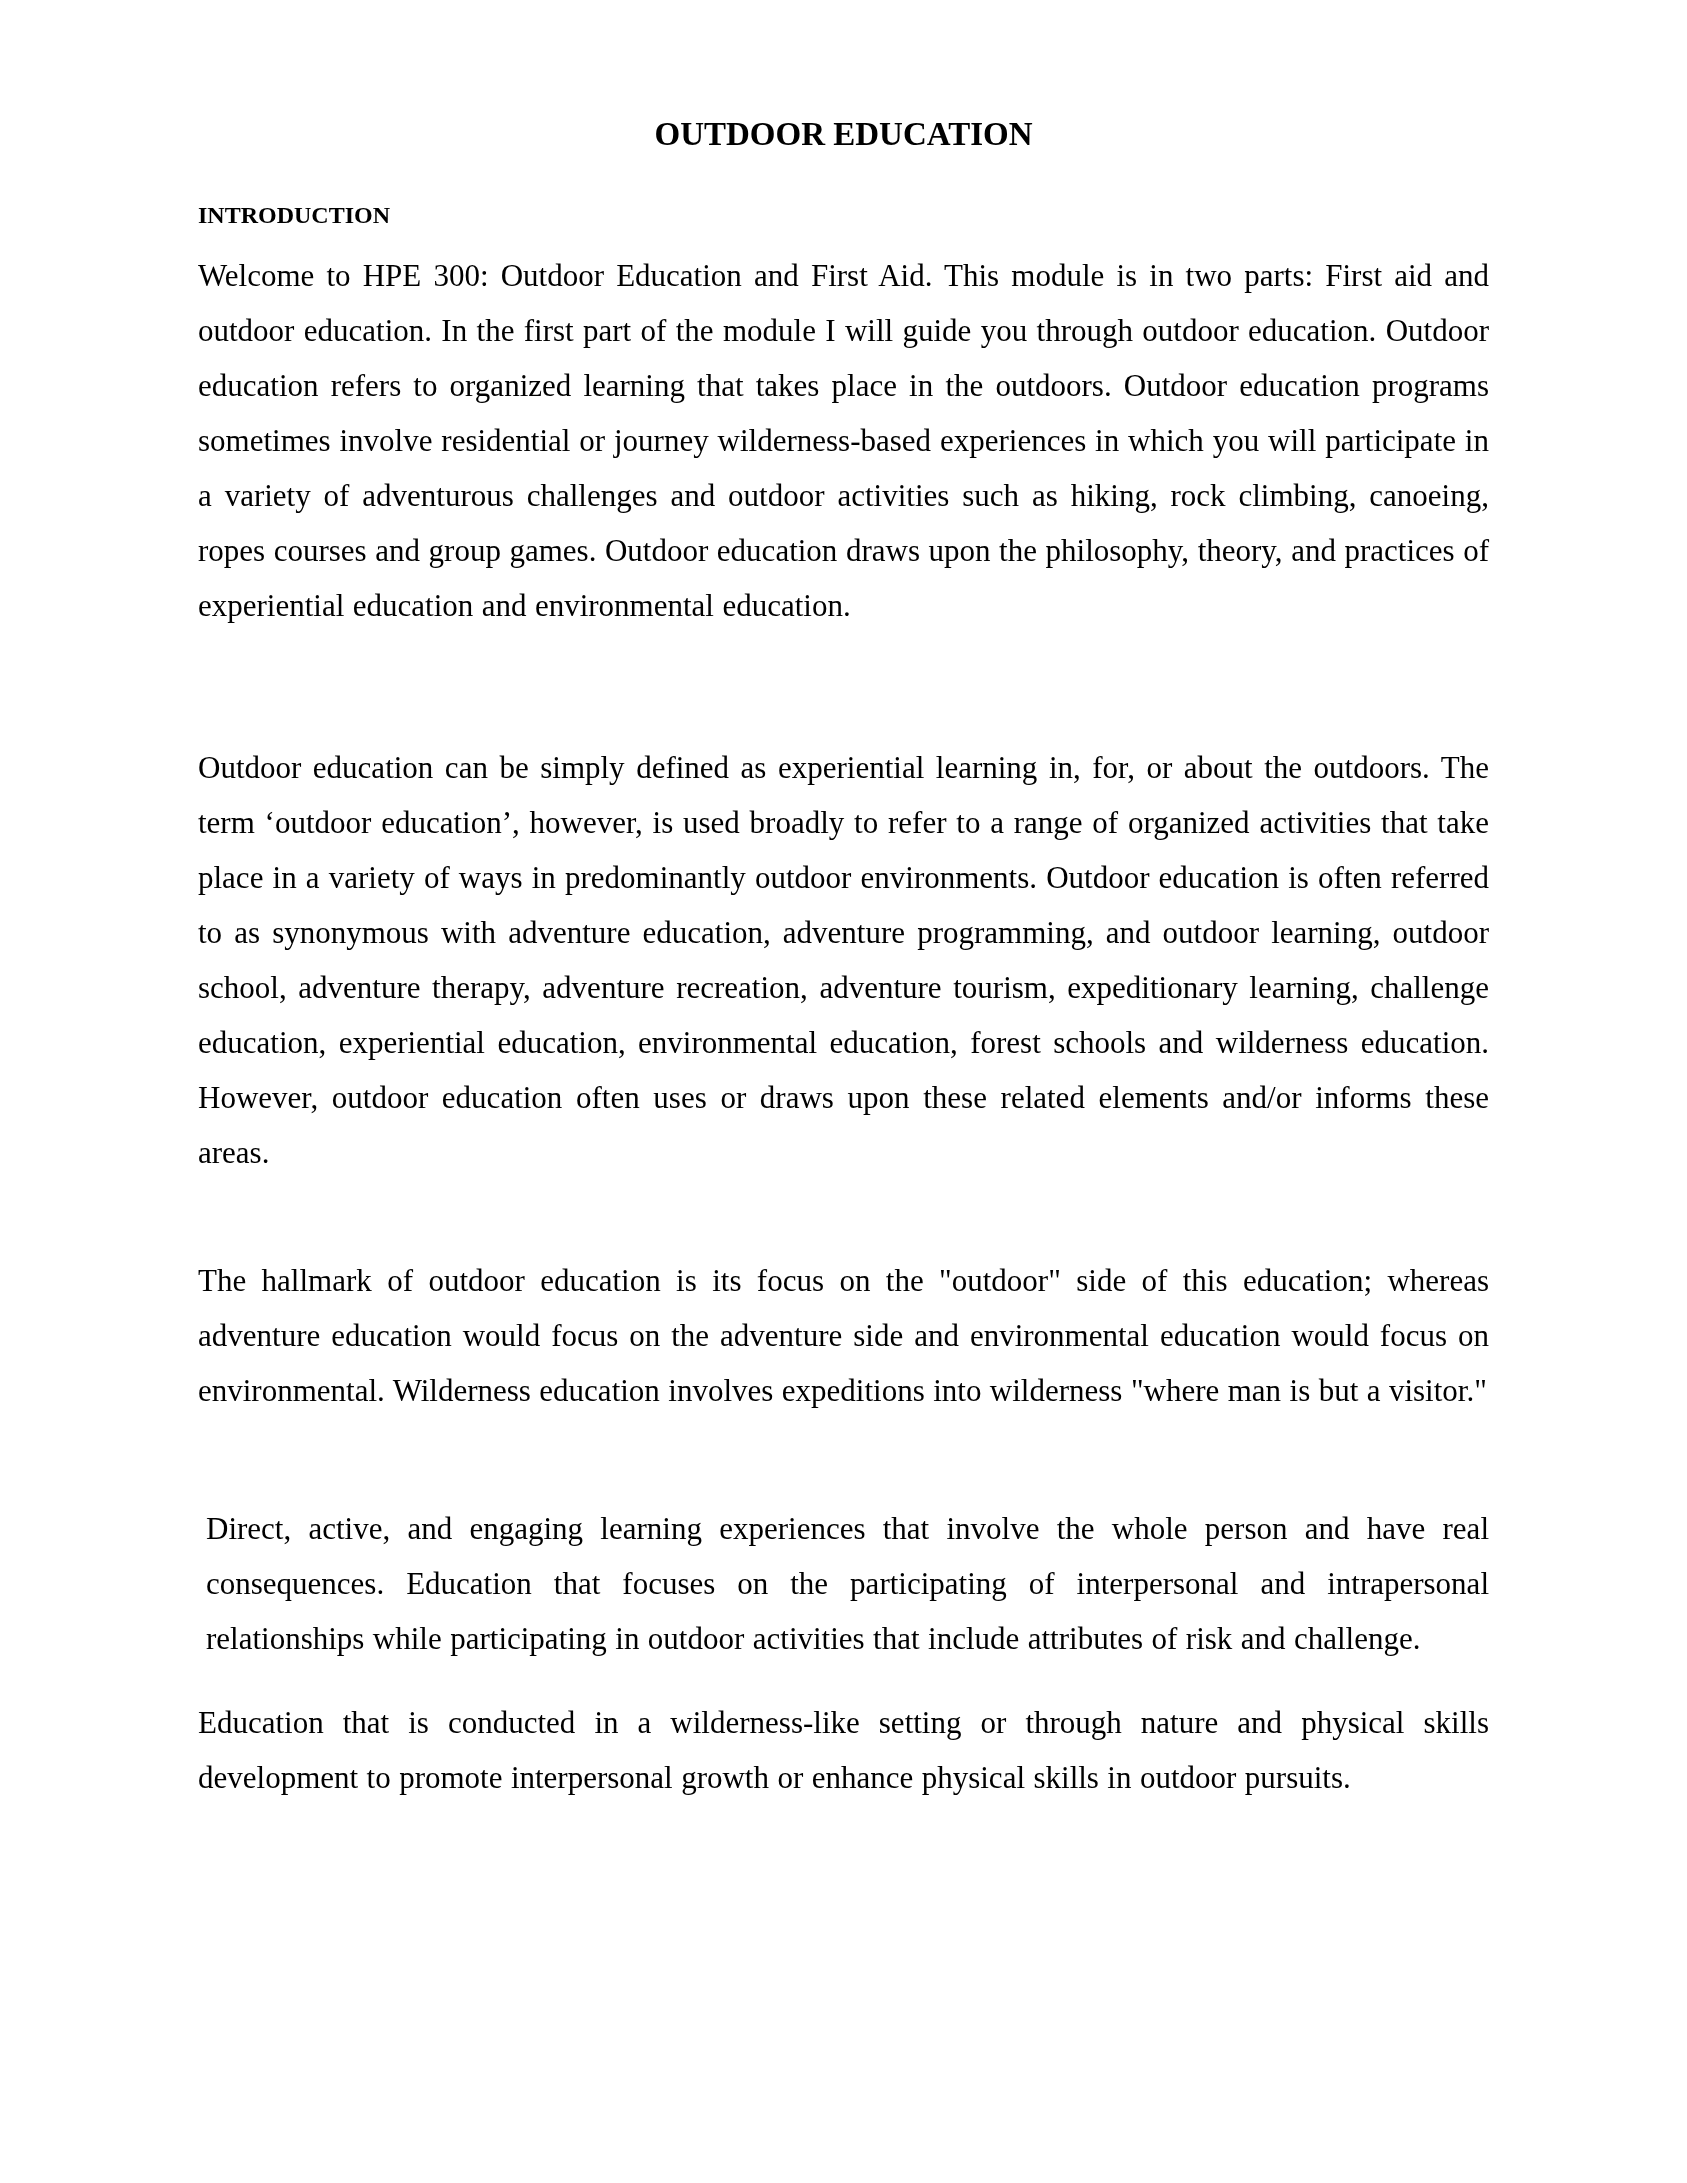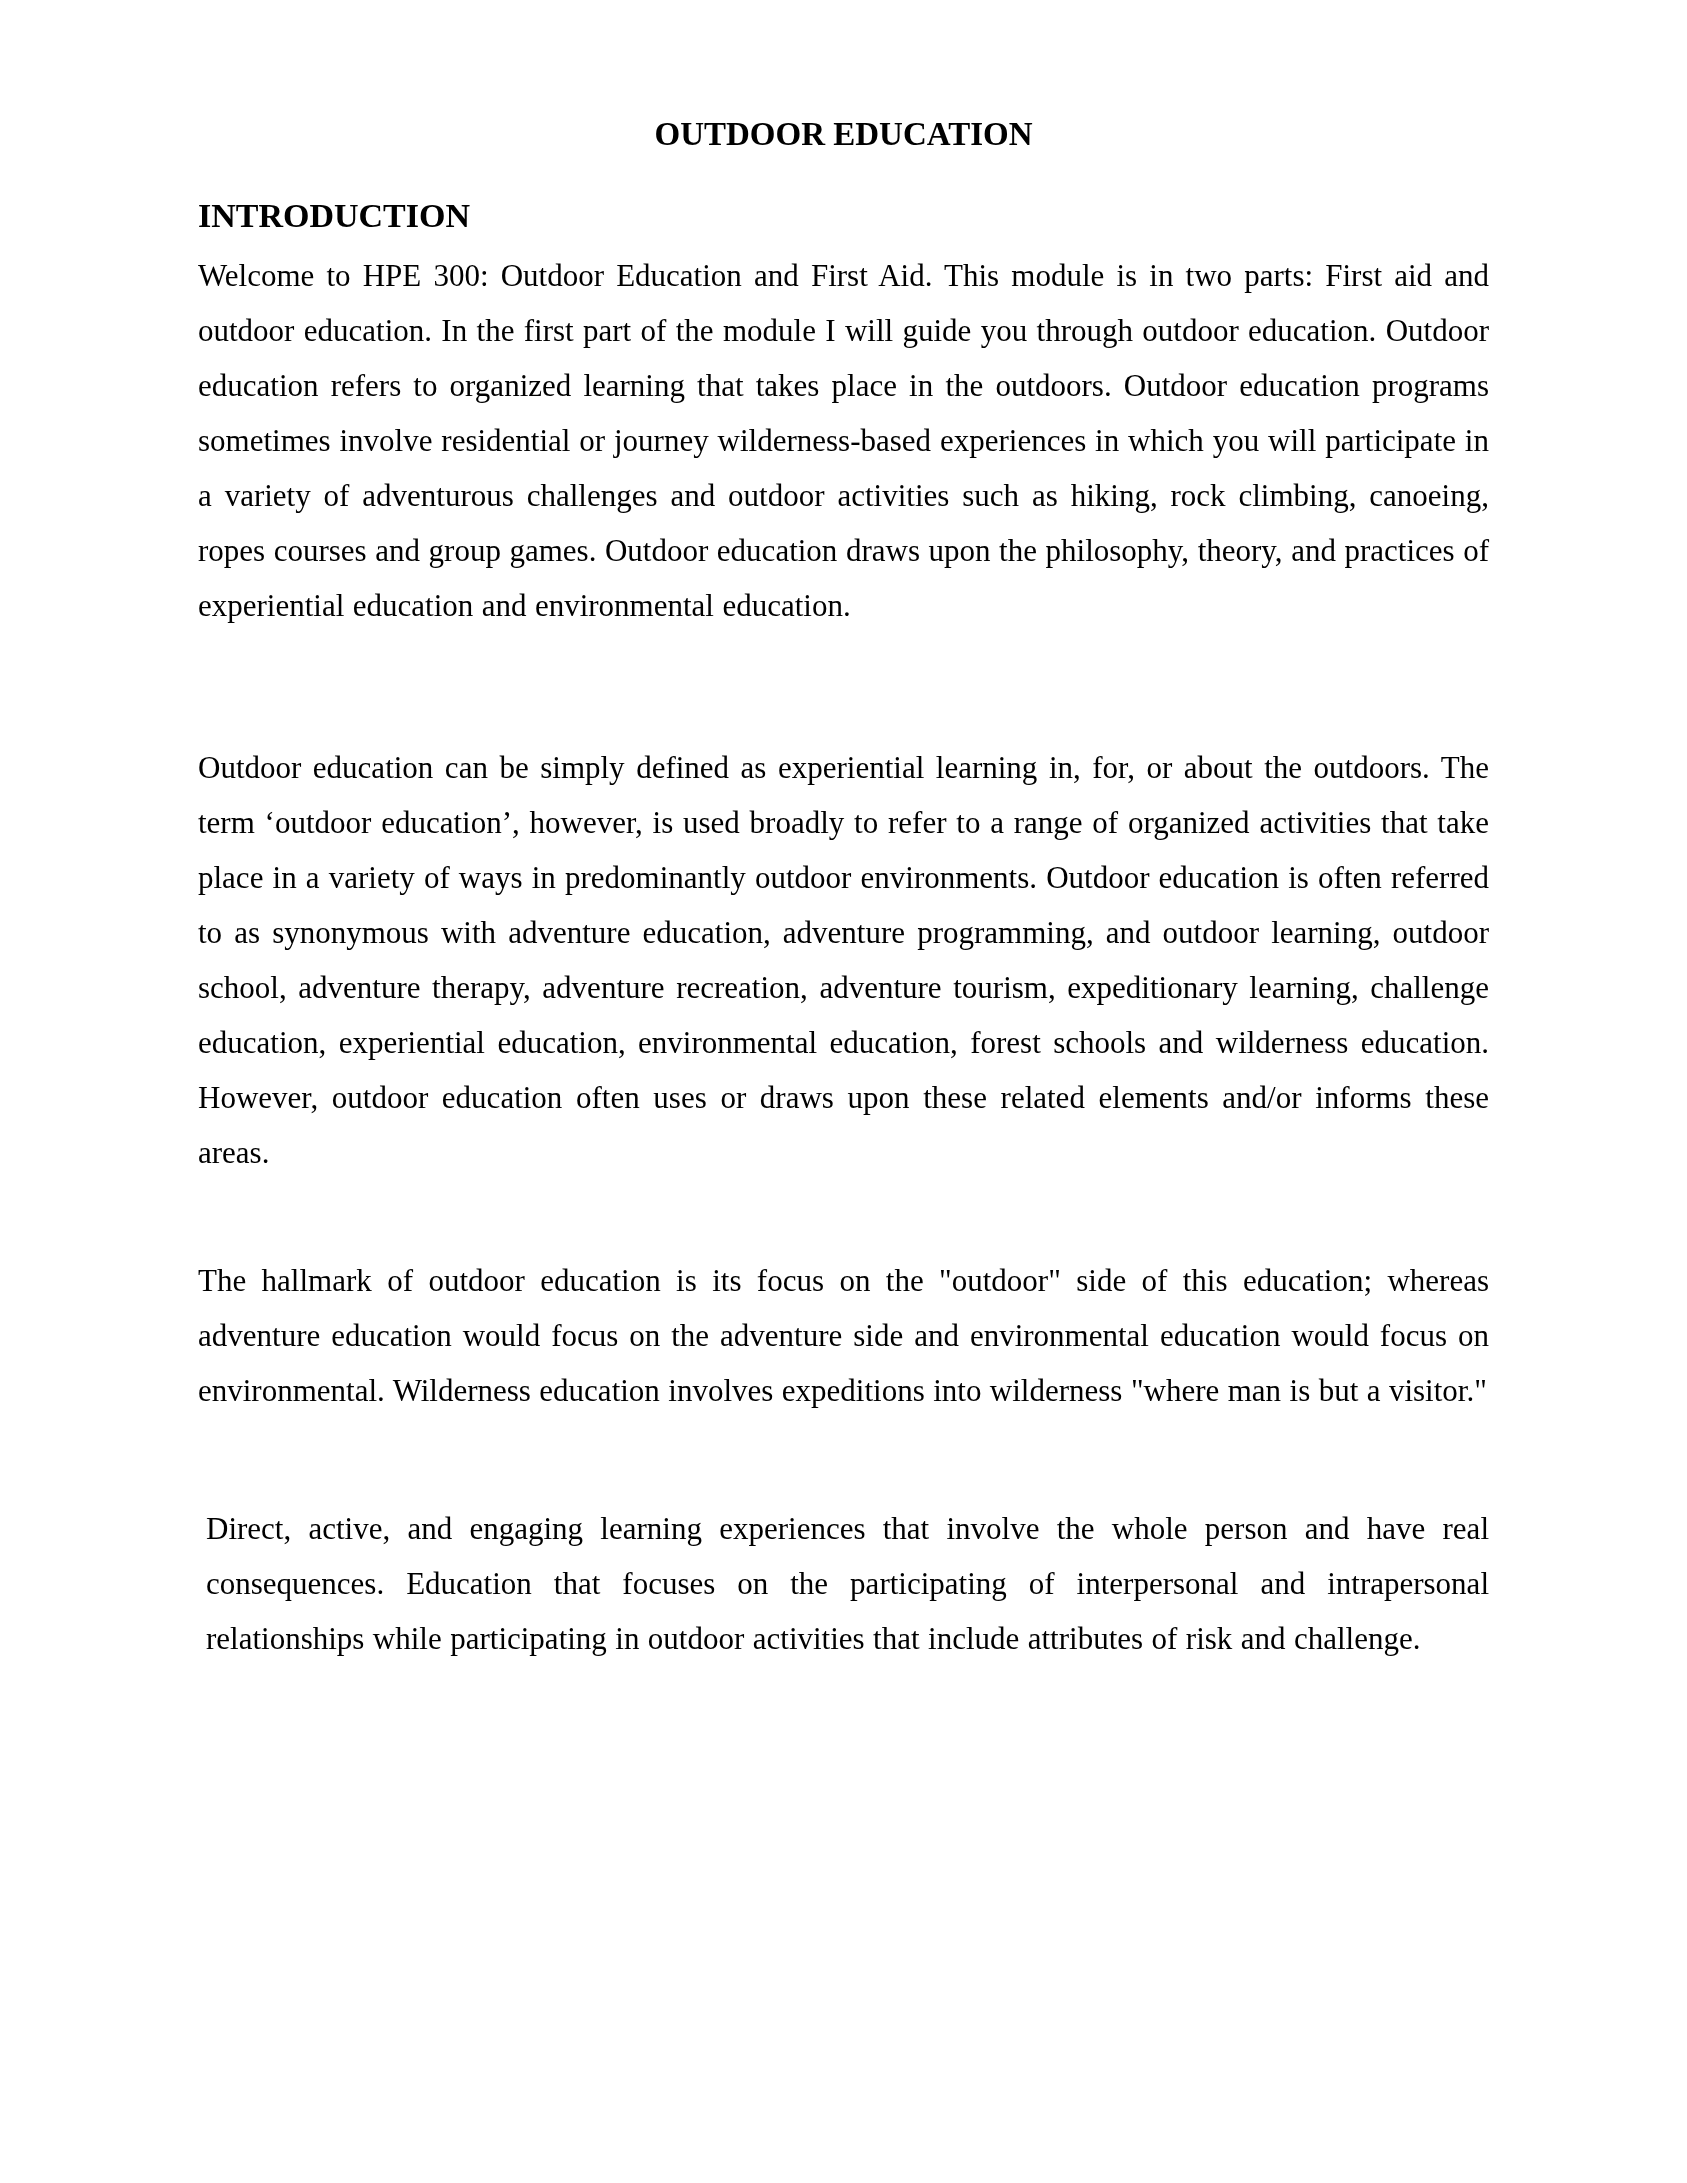--- a/index.html
+++ b/index.html
@@ -20,21 +20,21 @@
     overflow: hidden;
   }
   .doc-title {
     font-size: 33px;
     line-height: 55px;
     font-weight: bold;
     text-align: center;
     white-space: nowrap;
   }
   .section-heading {
-    font-size: 34px;
+    font-size: 24px;
     line-height: 55px;
     font-weight: bold;
     margin-top: 26px;
     text-align: left;
   }
   .para {
     font-size: 31px;
     line-height: 55px;
     text-align: justify;
     text-justify: inter-word;
@@ -55,14 +55,15 @@
   <div class="section-heading">INTRODUCTION</div>
 
   <div class="para p1">Welcome to HPE 300: Outdoor Education and First Aid. This module is in two parts: First aid and outdoor education. In the first part of the module I will guide you through outdoor education. Outdoor education refers to organized learning that takes place in the outdoors. Outdoor education programs sometimes involve residential or journey wilderness-based experiences in which you will participate in a variety of adventurous challenges and outdoor activities such as hiking, rock climbing, canoeing, ropes courses and group games. Outdoor education draws upon the philosophy, theory, and practices of experiential education and environmental education.</div>
 
   <div class="para p2">Outdoor education can be simply defined as experiential learning in, for, or about the outdoors. The term ‘outdoor education’, however, is used broadly to refer to a range of organized activities that take place in a variety of ways in predominantly outdoor environments. Outdoor education is often referred to as synonymous with adventure education, adventure programming, and outdoor learning, outdoor school, adventure therapy, adventure recreation, adventure tourism, expeditionary learning, challenge education, experiential education, environmental education, forest schools and wilderness education. However, outdoor education often uses or draws upon these related elements and/or informs these areas.</div>
 
   <div class="para p3">The hallmark of outdoor education is its focus on the "outdoor" side of this education; whereas adventure education would focus on the adventure side and environmental education would focus on environmental. Wilderness education involves expeditions into wilderness "where man is but a visitor."</div>
 
   <div class="para p4">Direct, active, and engaging learning experiences that involve the whole person and have real consequences. Education that focuses on the participating of interpersonal and intrapersonal relationships while participating in outdoor activities that include attributes of risk and challenge.</div>
 
+  <div class="para p5">Education that is conducted in a wilderness-like setting or through nature and physical skills development to promote interpersonal growth or enhance physical skills in outdoor pursuits.</div>
 </div>
 
 
 </body></html>

